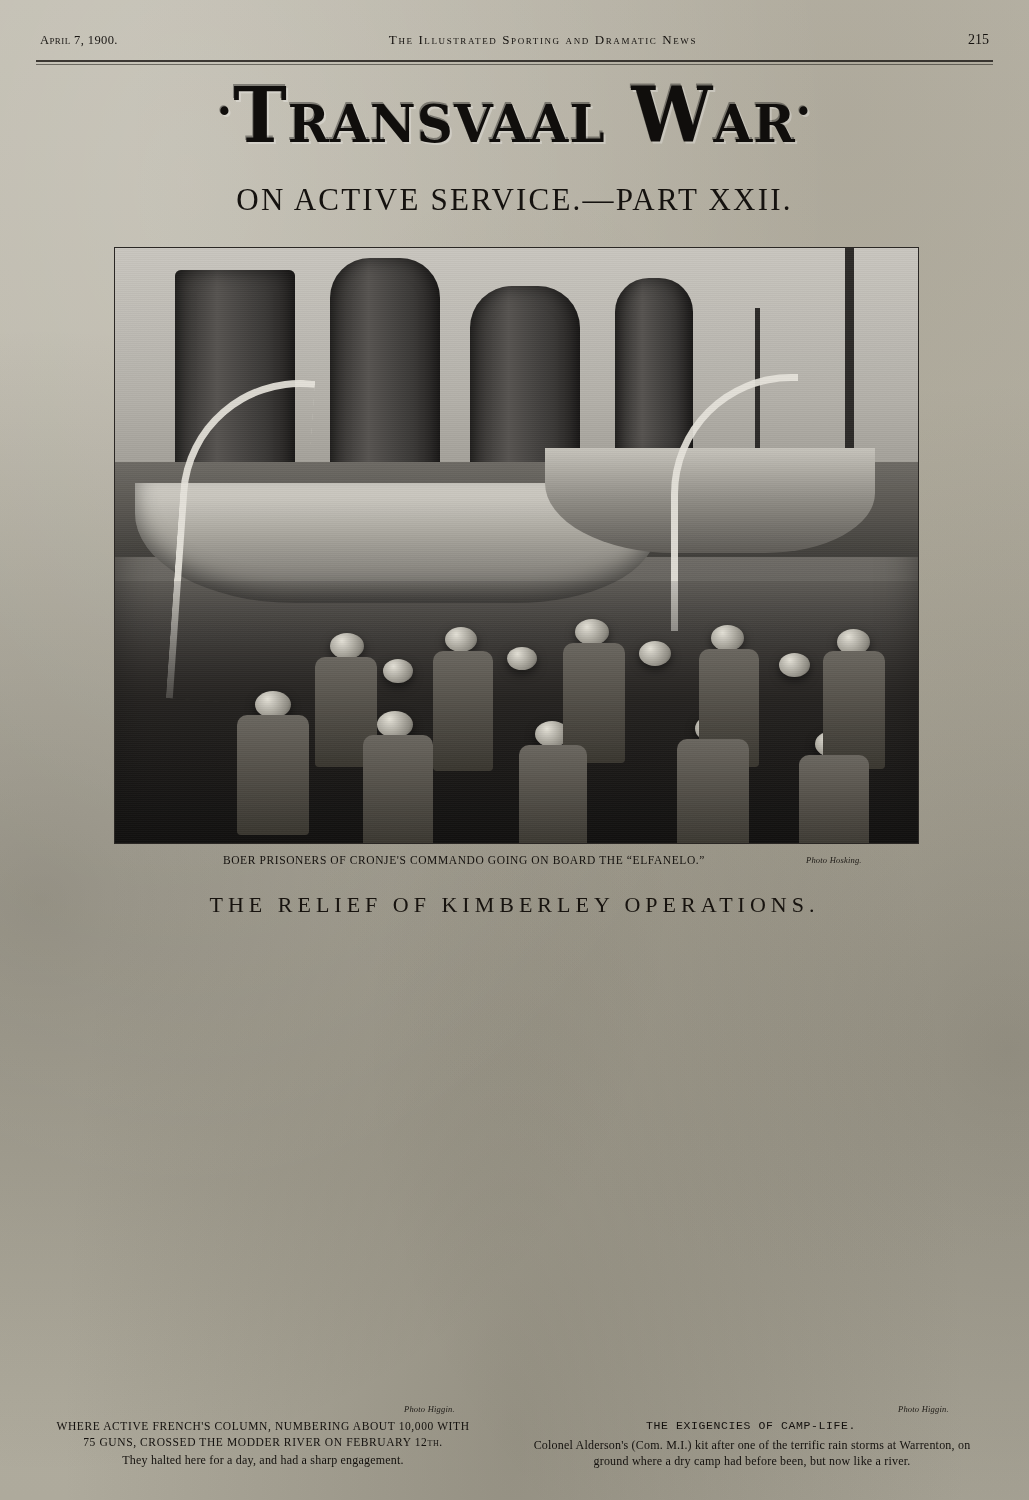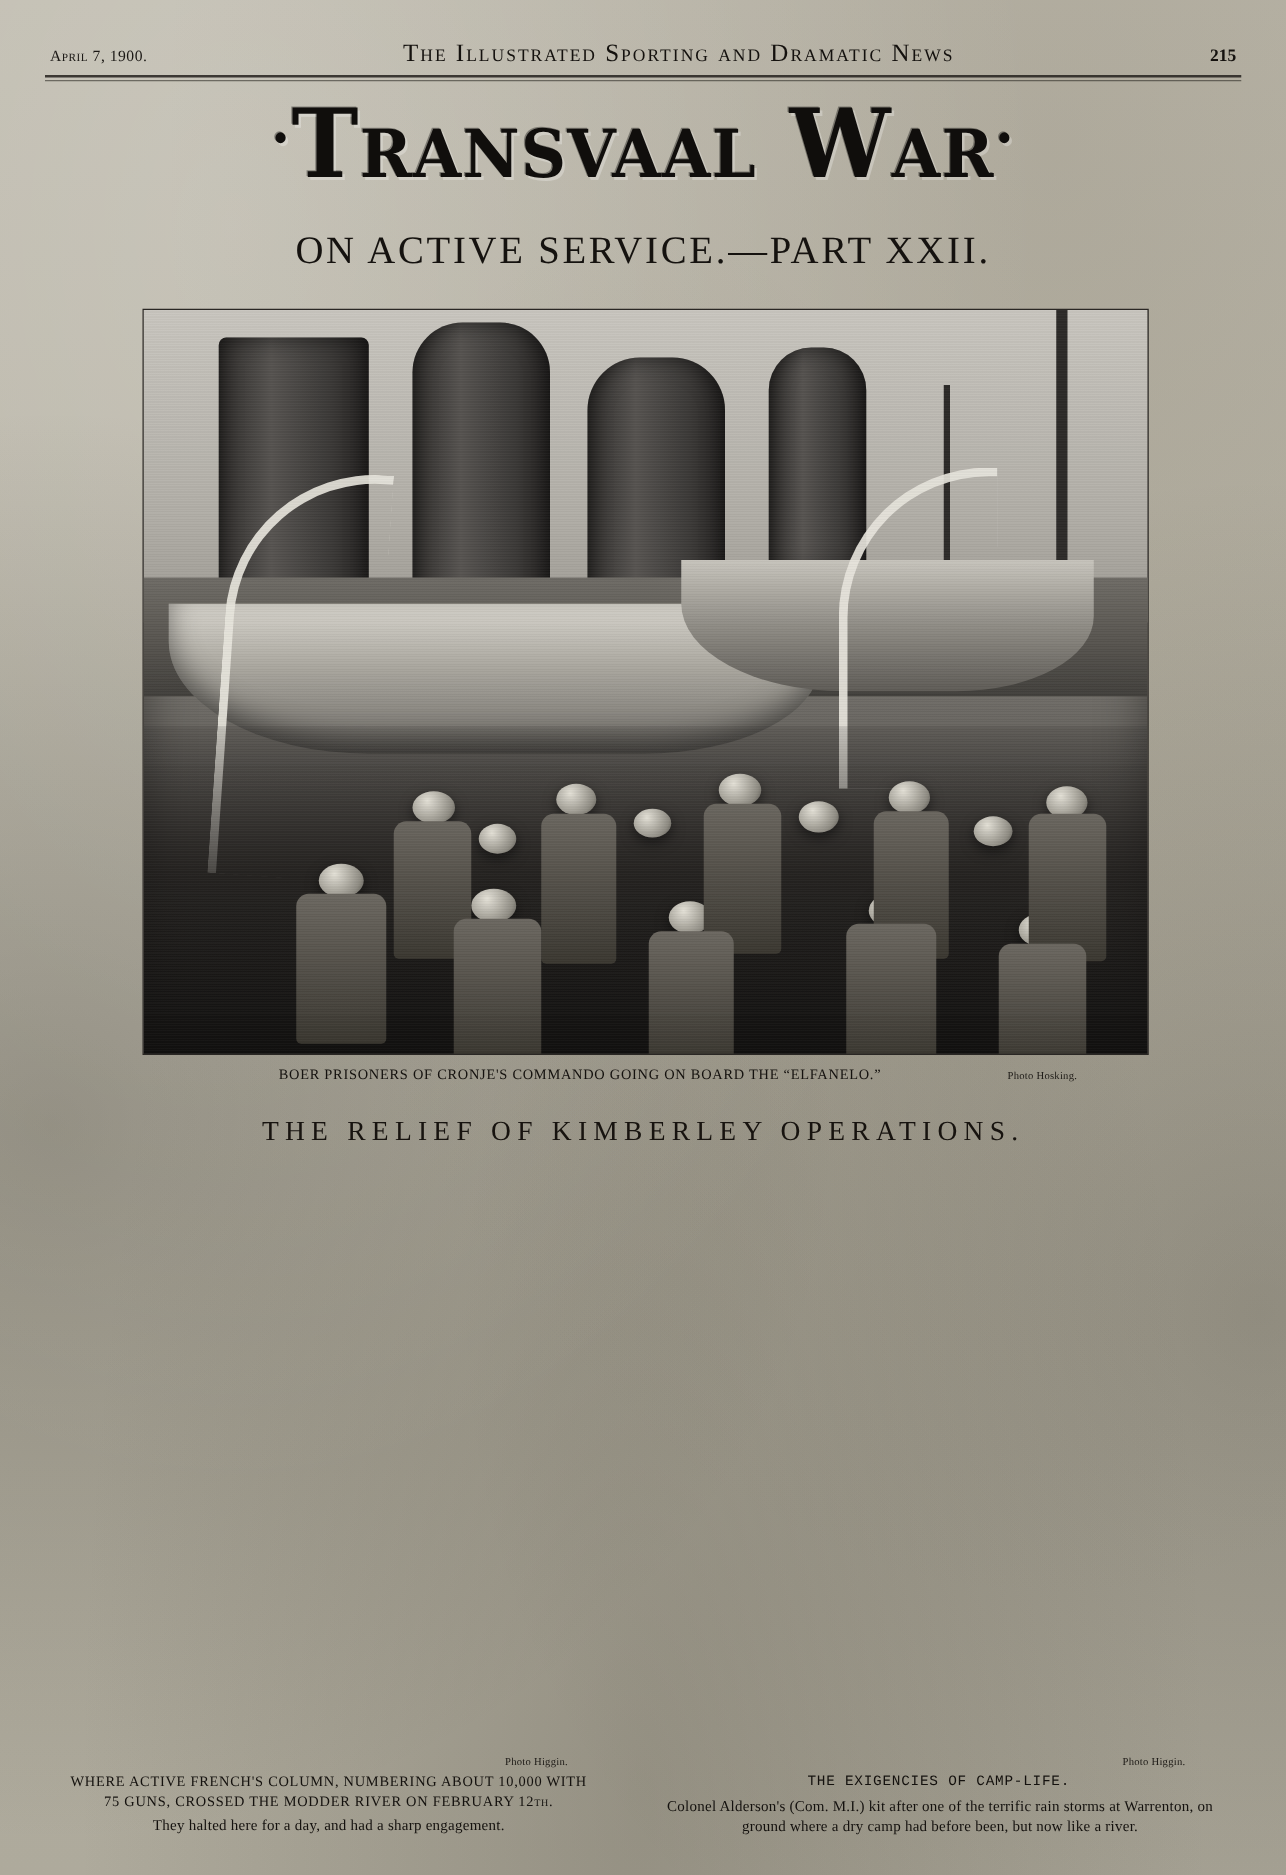--- a/index.html
+++ b/index.html
@@ -46,29 +46,29 @@
     justify-content: space-between;
   }
   .mast-date {
     font-size: 12.5px;
     letter-spacing: 0.4px;
     font-variant: small-caps;
     text-transform: none;
     color: #1a1714;
   }
   .mast-title {
-    font-size: 20px;
+    font-size: 13px;
     letter-spacing: 1.6px;
     font-variant: small-caps;
     color: #14110e;
     white-space: nowrap;
   }
   .mast-page {
     font-size: 14px;
-    font-weight: bold;
+    font-weight: normal;
     color: #14110e;
   }
   .rule {
     position: absolute;
     left: 36px;
     right: 36px;
     top: 60px;
     height: 2px;
     background: #23201c;
     opacity: 0.85;
@@ -236,20 +236,21 @@
     font-variant: small-caps;
   }
   .caption.small {
     font-size: 12px;
     font-variant: normal;
     letter-spacing: 0.2px;
   }
   .credit {
     position: absolute;
     font-size: 8.5px;
+    font-style: italic;
     color: #1d1a16;
     letter-spacing: 0.2px;
   }
 </style>
 </head>
 <body>
 
 <div class="page">
   <div class="paper-texture"></div>
 

